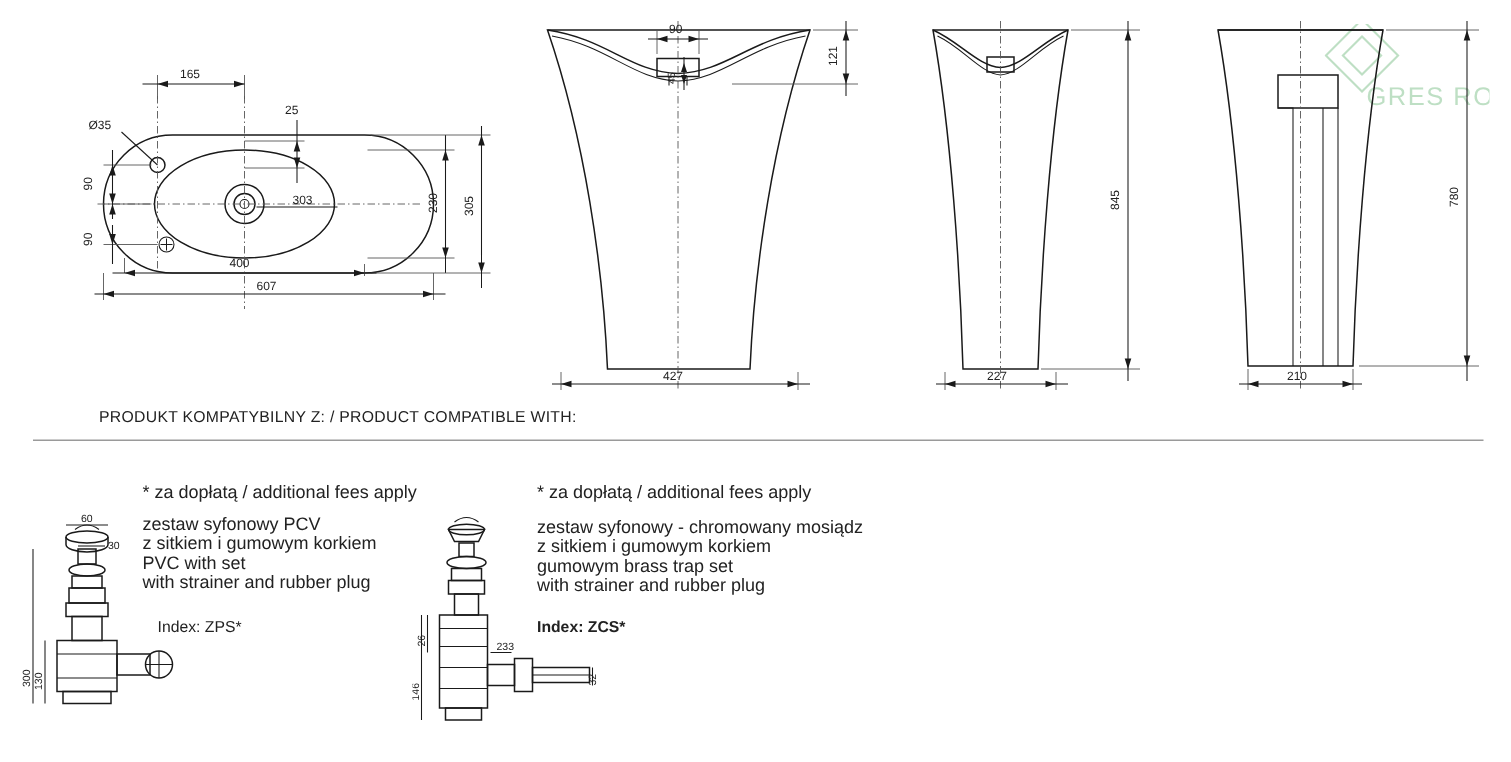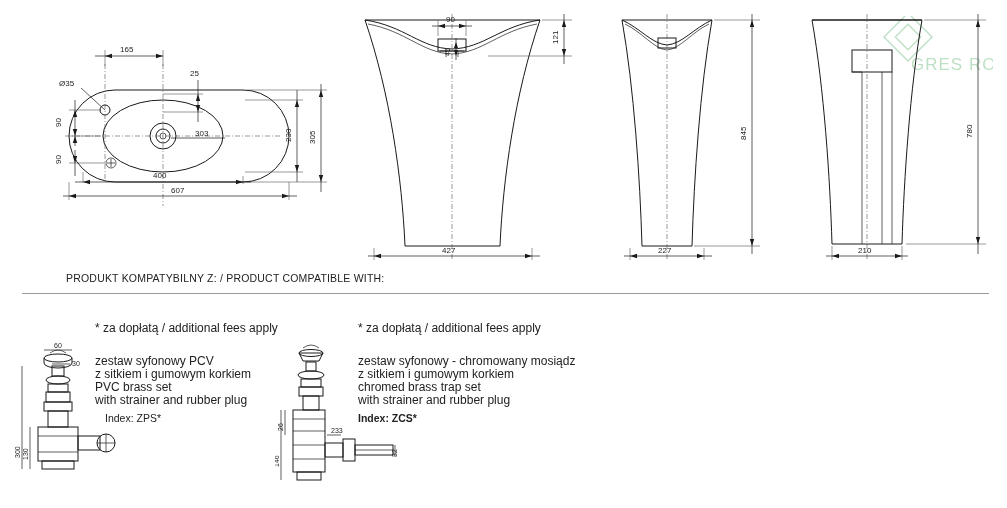--- a/index.html
+++ b/index.html
@@ -218,23 +218,23 @@
     <path class="thin" d="M38,24 H56"></path>
     <text class="dim7" x="58" y="26">30</text>
     <path class="thin" d="M16,87 V129"></path>
     <text class="dim7" x="14" y="120" transform="rotate(-90 14 120)">130</text>
     <path class="thin" d="M8,26 V129"></path>
     <text class="dim7" x="6" y="118" transform="rotate(-90 6 118)">300</text>
   </svg>
 
   <div class="blk" style="left:95px;top:322px;width:200px;">
     <span class="star">* za dopłatą / additional fees apply</span>
-    <span class="star" style="margin-top:20px;">zestaw syfonowy PCV</span>
+    <span class="star" style="margin-top:8px;">zestaw syfonowy PCV</span>
     <span class="star">z sitkiem i gumowym korkiem</span>
-    <span class="star">PVC brass set</span>
+    <span class="star">PVC with set</span>
     <span class="star">with strainer and rubber plug</span>
   </div>
   <div class="idx" style="left:105px;top:412px;">Index: ZPS*</div>
 
   <svg width="130" height="170" style="position:absolute;left:275px;top:335px;">
 
     <path class="ln" d="M24,18 h24 l-4,8 h-16 z"></path>
     <path class="thin" d="M28,13 q8,-6 16,0"></path>
     <ellipse class="ln" cx="36" cy="18" rx="12" ry="3.5"></ellipse>
     <rect class="ln" x="31" y="27" width="10" height="9"></rect>
@@ -257,20 +257,20 @@
     <path class="thin" d="M52,100 H66"></path>
     <text class="dim7" x="56" y="98">233</text>
     <path class="thin" d="M6,75 V145"></path>
     <text class="dim7" x="4" y="132" transform="rotate(-90 4 132)">146</text>
     <path class="thin" d="M120,110 V122"></path>
     <text class="dim7" x="122" y="122" transform="rotate(-90 122 122)">32</text>
   </svg>
 
   <div class="blk" style="left:358px;top:322px;width:220px;">
     <span class="star">* za dopłatą / additional fees apply</span>
-    <span class="star" style="margin-top:20px;">zestaw syfonowy - chromowany mosiądz</span>
+    <span class="star" style="margin-top:10px;">zestaw syfonowy - chromowany mosiądz</span>
     <span class="star">z sitkiem i gumowym korkiem</span>
-    <span class="star">chromed brass trap set</span>
+    <span class="star">gumowym brass trap set</span>
     <span class="star">with strainer and rubber plug</span>
   </div>
   <div class="idx" style="left:358px;top:412px;font-weight:bold;">Index: ZCS*</div>
 
 </div>
 
 </body></html>

